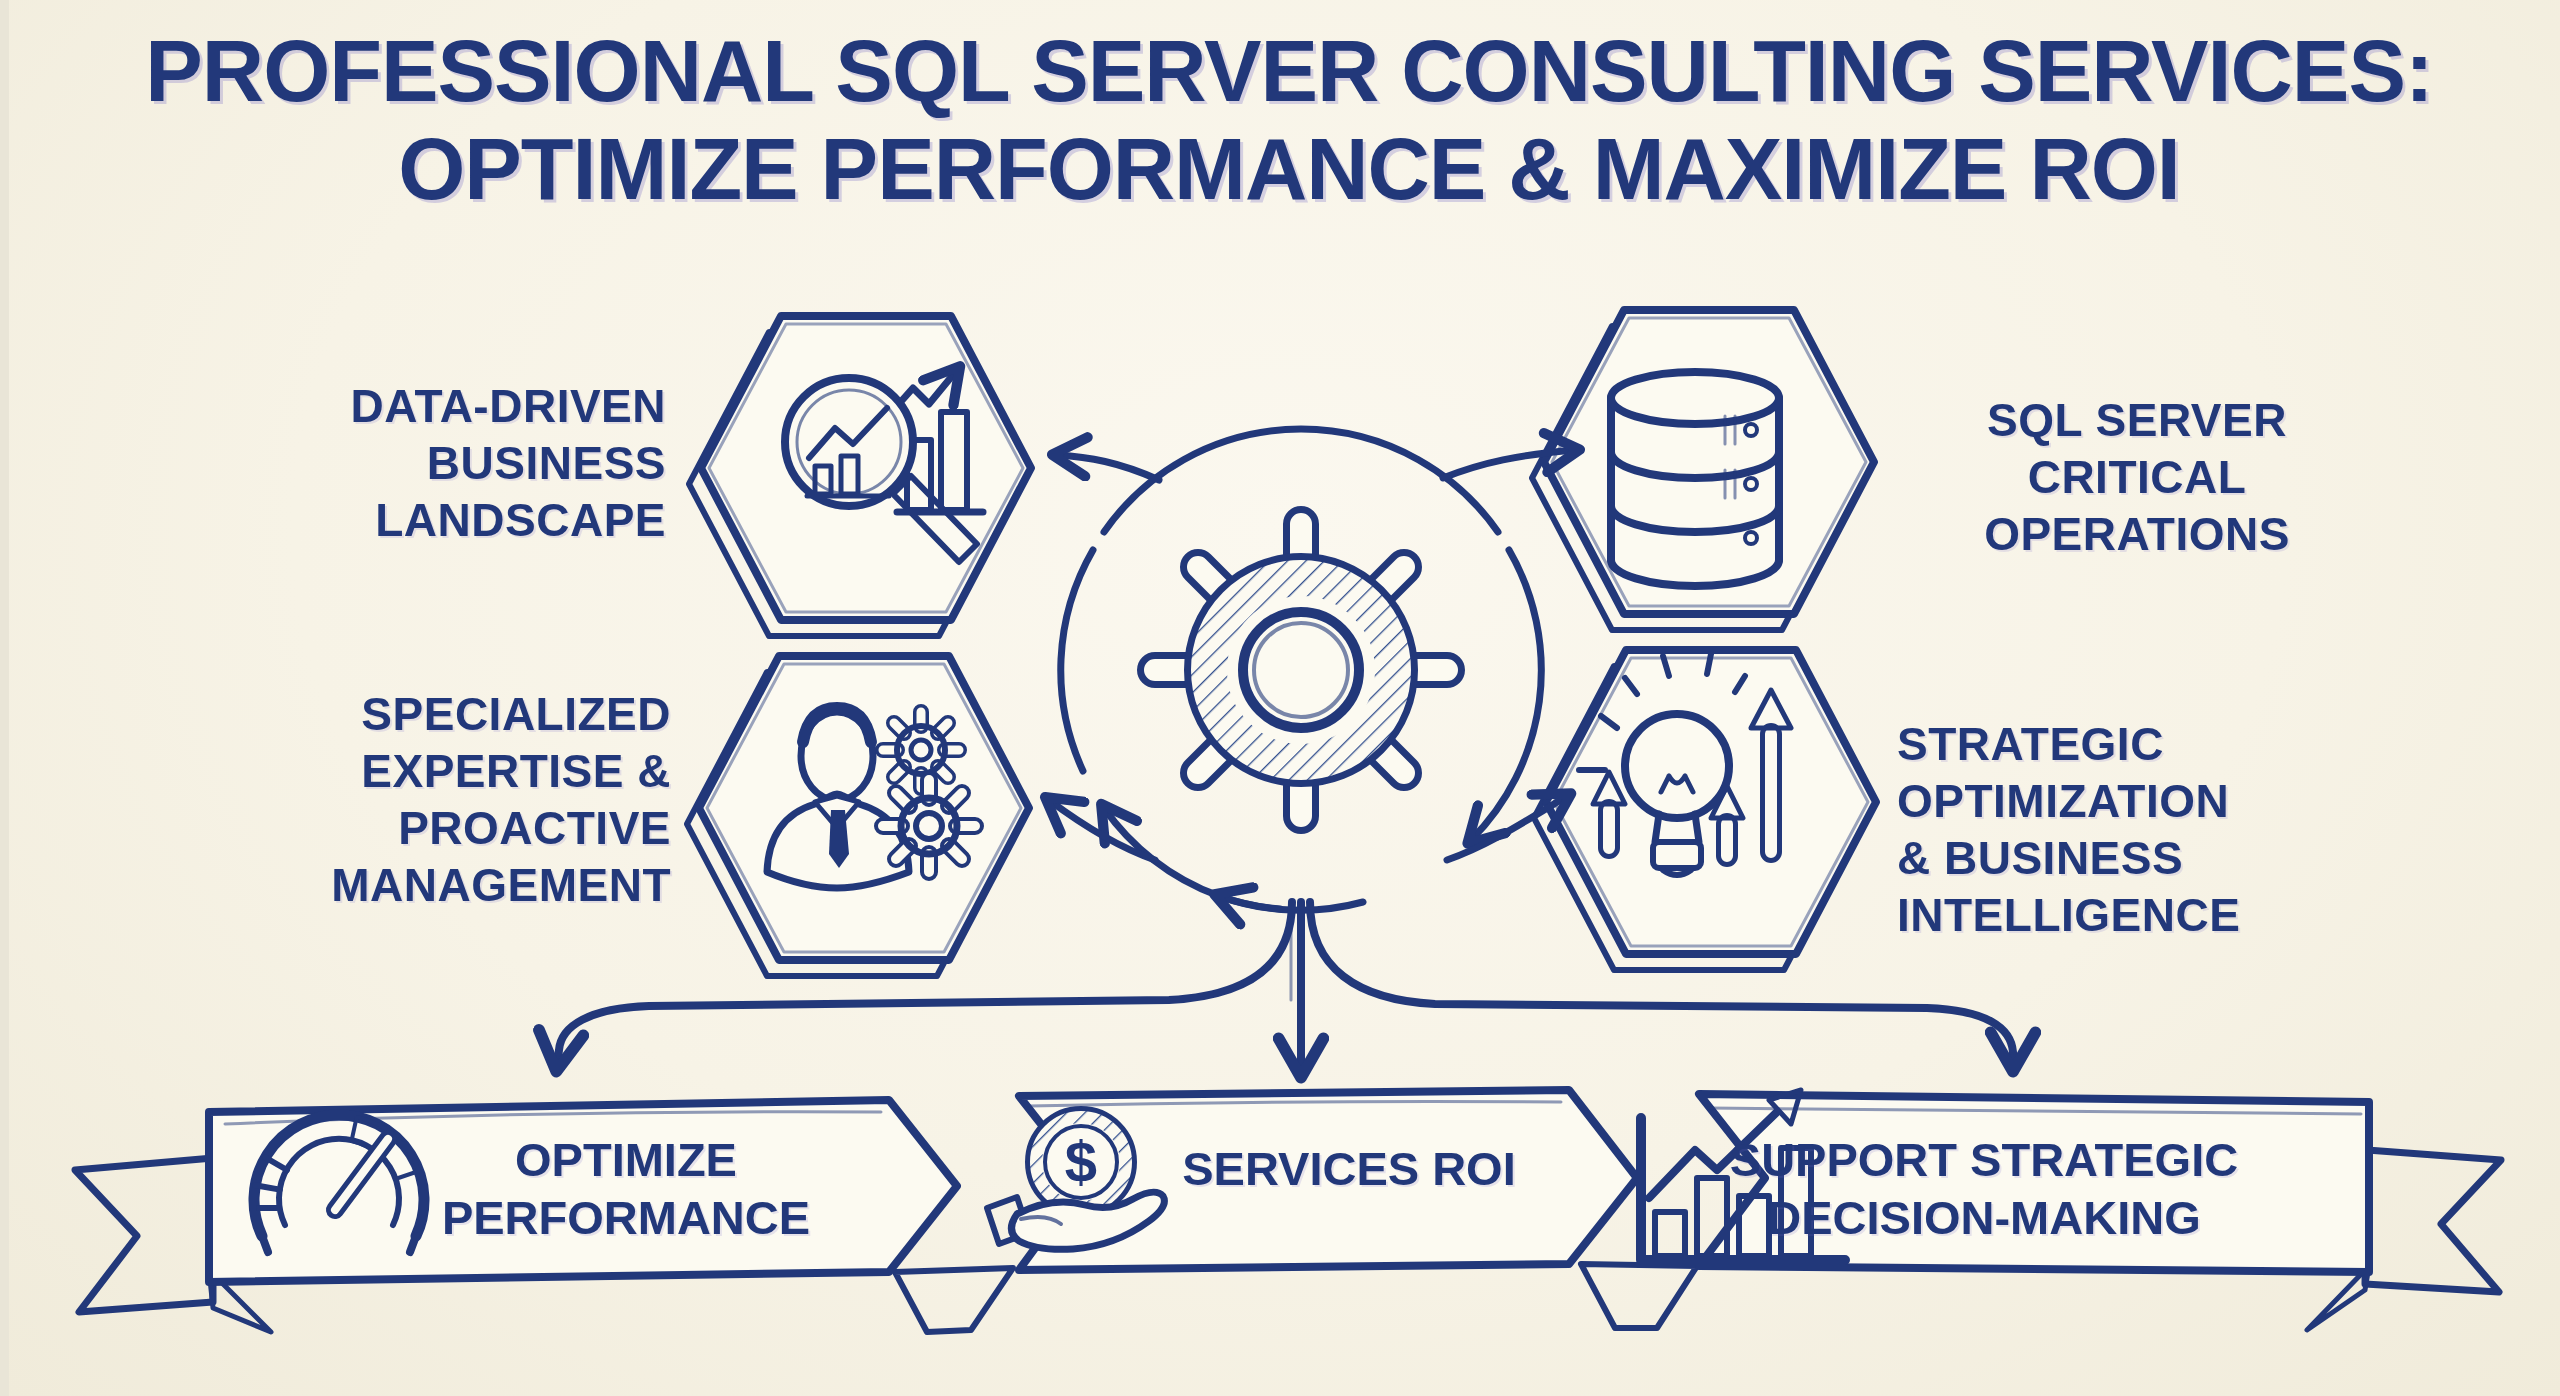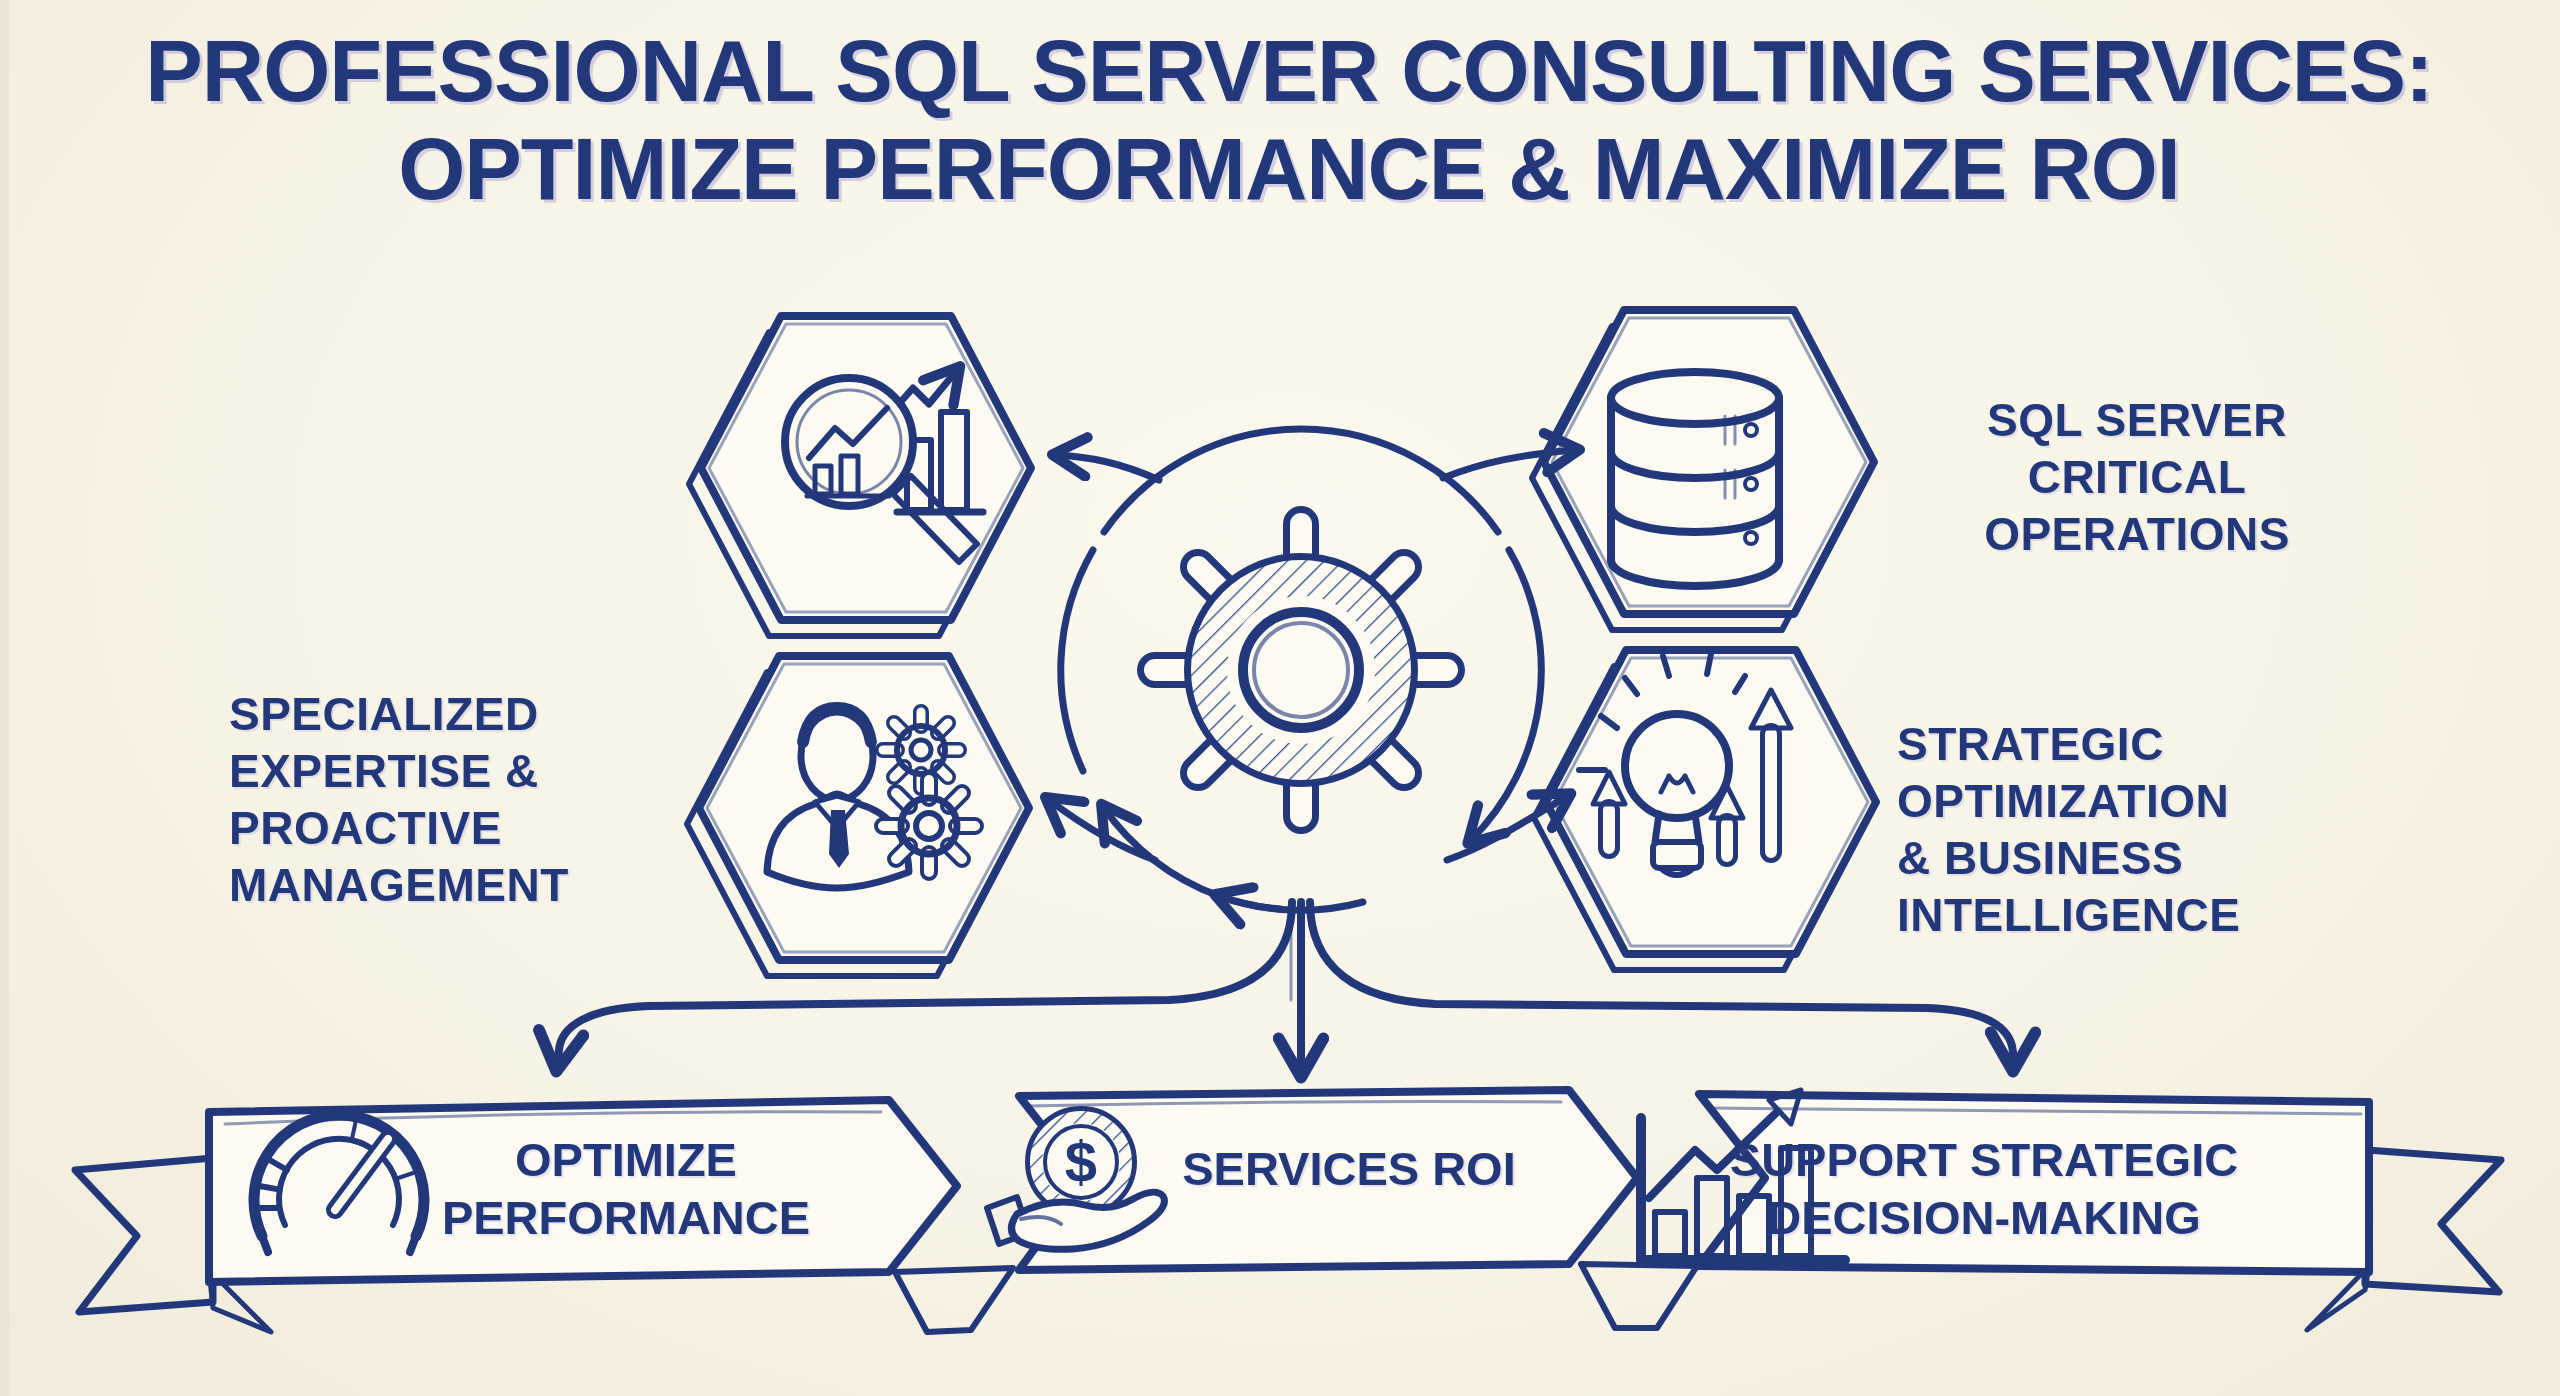--- a/index.html
+++ b/index.html
@@ -15,21 +15,21 @@
     transform:scaleX(.98);
   }
   svg.art{position:absolute;left:0;top:0;}
   .lbl{
     position:absolute;font-weight:700;font-size:46px;line-height:57px;
     white-space:pre-line;letter-spacing:.5px;color:#22387a;
     text-shadow:2px 2px 0 rgba(120,106,196,.16);
   }
   .lbl-tl{top:378px;left:255px;width:402px;text-align:right;}
   .lbl-tr{top:392px;left:1888px;width:480px;text-align:center;}
-  .lbl-bl{top:686px;left:220px;width:442px;}
+  .lbl-bl{top:686px;left:220px;width:442px;text-align:right;}
   .lbl-br{top:716px;left:1888px;width:490px;text-align:left;}
   .blbl{
     position:absolute;font-weight:700;font-size:47px;line-height:58px;
     white-space:pre-line;text-align:center;color:#22387a;
     text-shadow:2px 2px 0 rgba(120,106,196,.16);
   }
   .blbl-1{top:1131px;left:372px;width:490px;}
   .blbl-2{top:1140px;left:1140px;width:400px;}
   .blbl-3{top:1131px;left:1660px;width:630px;}
 
@@ -216,20 +216,23 @@
         <rect x="1646" y="1212" width="30" height="44" fill="url(#hatchL)" class="st" stroke-width="6"></rect>
         <rect x="1688" y="1178" width="30" height="78" fill="url(#hatchL)" class="st" stroke-width="6"></rect>
         <rect x="1730" y="1196" width="30" height="60" fill="url(#hatchL)" class="st" stroke-width="6"></rect>
         <rect x="1772" y="1148" width="30" height="108" fill="url(#hatchL)" class="st" stroke-width="6"></rect>
         <path d="M1640,1198 L1686,1150 L1708,1170 L1768,1112" class="st" stroke-width="8"></path>
         <path d="M1760,1100 L1792,1090 L1782,1124 Z" fill="url(#hatchL)" class="st" stroke-width="5"></path>
       </g>
     </g>
   </svg>
 
+  <div class="lbl lbl-tl">DATA-DRIVEN
+BUSINESS
+LANDSCAPE</div>
   <div class="lbl lbl-tr">SQL SERVER
 CRITICAL
 OPERATIONS</div>
   <div class="lbl lbl-bl">SPECIALIZED
 EXPERTISE &amp;
 PROACTIVE
 MANAGEMENT</div>
   <div class="lbl lbl-br">STRATEGIC
 OPTIMIZATION
 &amp; BUSINESS

